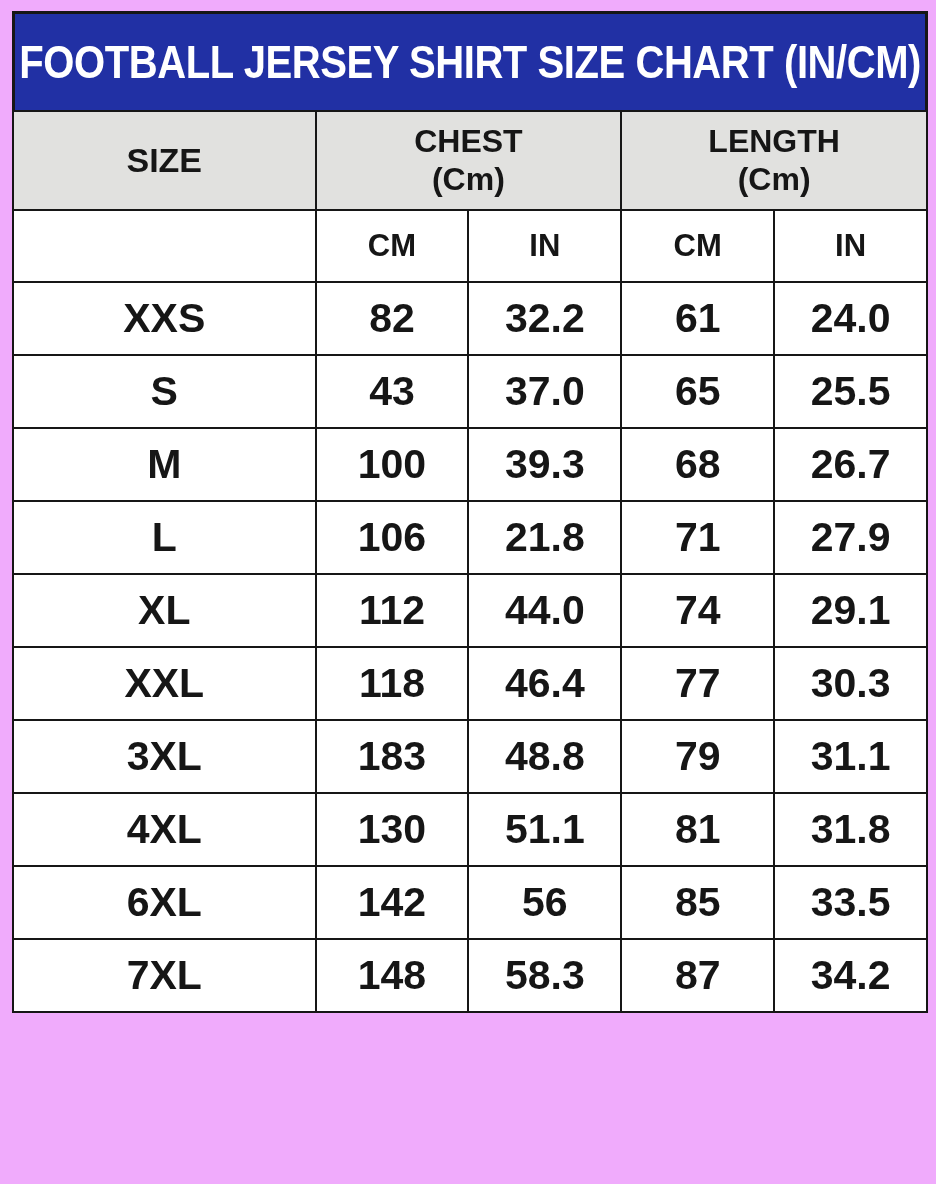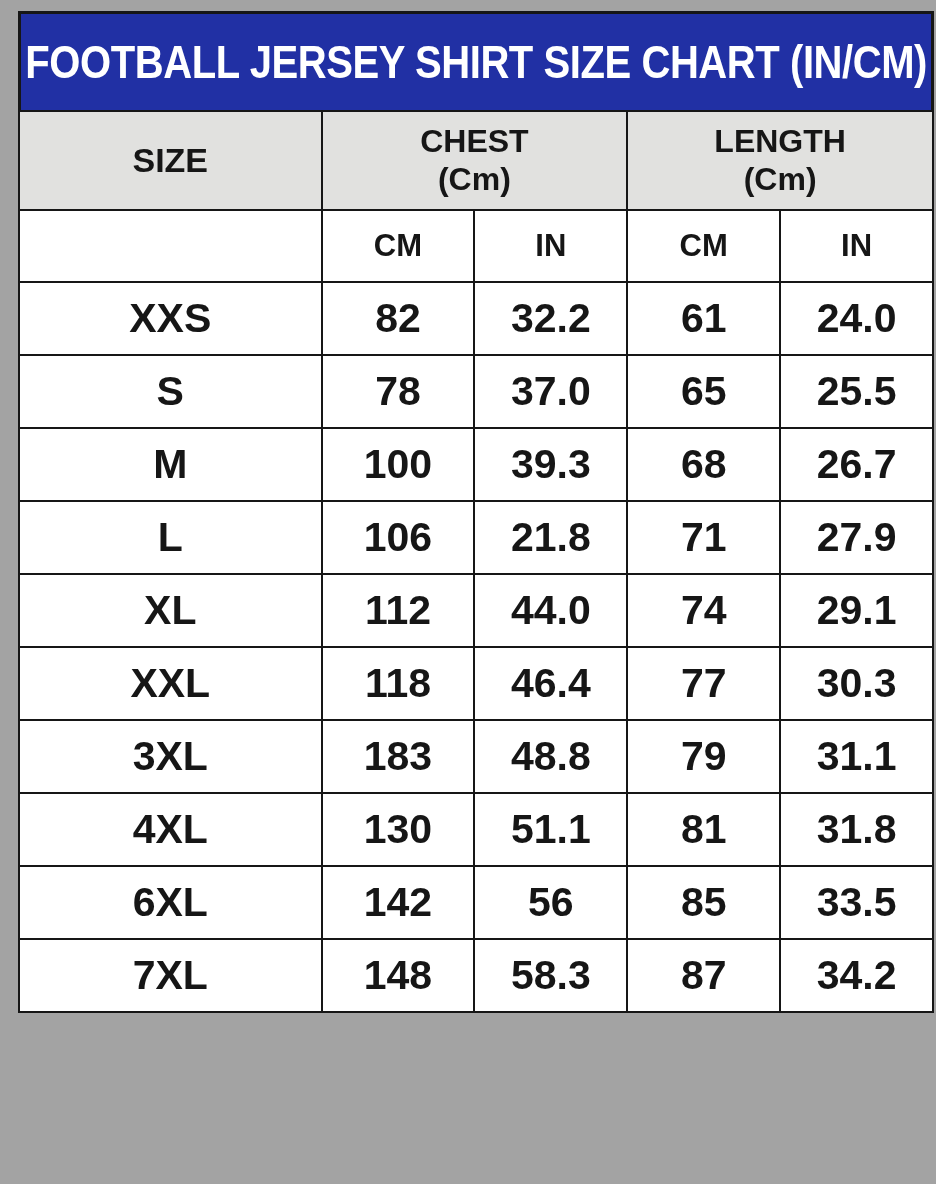--- a/index.html
+++ b/index.html
@@ -5,22 +5,22 @@
   html, body {
     margin: 0;
     padding: 0;
     background: #ffffff;
     font-family: "Liberation Sans", sans-serif;
   }
   .page {
     width: 936px;
     height: 1184px;
     box-sizing: border-box;
-    padding: 11px 18px;
-    background: #a3a3a3;
+    padding: 11px 12px;
+    background: #f0abfc;
     color: #161616;
   }
   .title-bar {
     box-sizing: border-box;
     width: 916px;
     height: 99px;
     background: #2130a4;
     border: 3px solid #161616;
     border-bottom: none;
     display: flex;
@@ -115,21 +115,21 @@
     <td>XXS</td>
     <td>82</td>
     <td>32.2</td>
     <td>61</td>
     <td>24.0</td>
   </tr>
 
 
   <tr>
     <td>S</td>
-    <td>78</td>
+    <td>43</td>
     <td>37.0</td>
     <td>65</td>
     <td>25.5</td>
   </tr>
 
   <tr>
     <td>M</td>
     <td>100</td>
     <td>39.3</td>
     <td>68</td>

